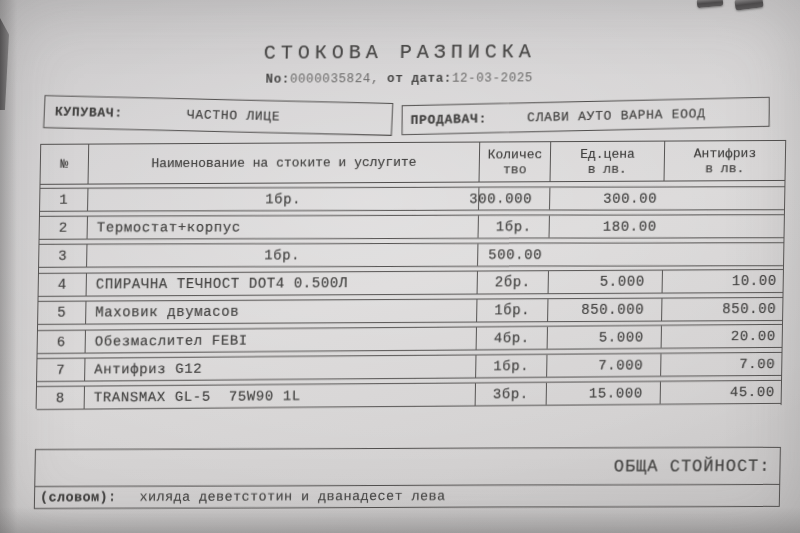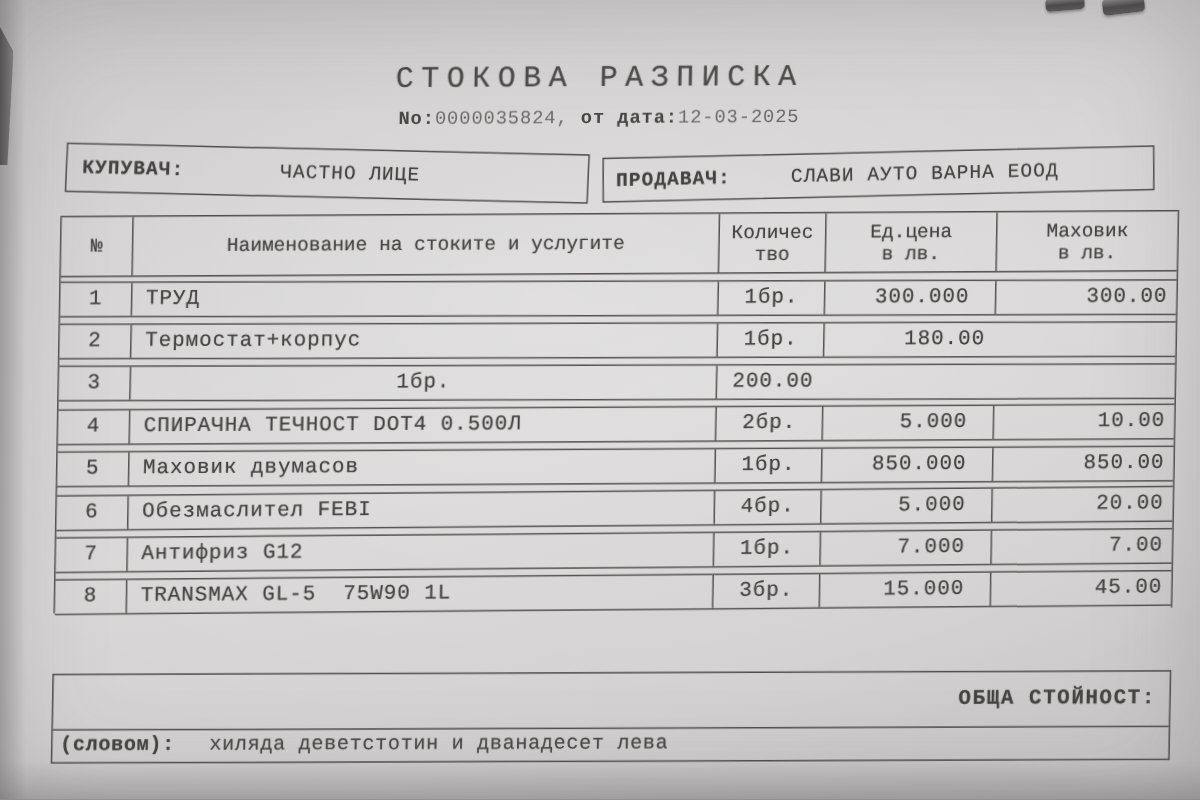--- a/index.html
+++ b/index.html
@@ -94,21 +94,21 @@
   .c-val  { border-left:1.4px solid #555352; justify-content:flex-end; padding-right:6px; }
   .r1,.r2,.r3 { transform:rotate(0.18deg); }
   .r6,.r7,.r8 { transform:rotate(-0.18deg); }
 
   .totalbox {
     position:absolute; left:42px; top:448px; width:746px; box-sizing:border-box;
     border:1.8px solid #504e4d; transform:rotate(0.12deg);
   }
   .total-row { height:36px; display:flex; align-items:stretch; justify-content:flex-end; }
   .total-label {
-    display:flex; align-items:center; font-size:14px; font-weight:bold;
+    display:flex; align-items:center; font-size:17px; font-weight:normal;
     letter-spacing:1px; padding-right:9px; white-space:pre;
   }
   .total-value {
     width:77px; border-left:1.6px solid #555352; display:flex; align-items:center;
     padding-left:7px; font-size:14px; letter-spacing:0.5px; box-sizing:border-box; white-space:pre;
   }
   .words-row {
     height:21px; border-top:1.6px solid #504e4d; display:flex; align-items:center;
     font-size:13.5px; letter-spacing:0.4px; white-space:pre;
   }
@@ -145,42 +145,41 @@
         <div class="th vline">Наименование на стоките и услугите</div>
         <div class="vline">
             <span>Количес</span>
             <span>тво</span>
           </div>
         <div class="vline">
             <span>Ед.цена</span>
             <span>в лв.</span>
           </div>
         <div class="vline">
-            <span>Маховик</span>
+            <span>Антифриз</span>
             <span>в лв.</span>
           </div>
       </div>
 
       <div class="row grid5 r1">
         <div class="c c-num">1</div>
-        <div class="c c-name">ТРУД</div>
         <div class="c c-qty">1бр.</div>
         <div class="c c-price">300.000</div>
         <div class="c c-val">300.00</div>
       </div>
       <div class="row grid5 r2">
         <div class="c c-num">2</div>
         <div class="c c-name">Термостат+корпус</div>
         <div class="c c-qty">1бр.</div>
         <div class="c c-val">180.00</div>
       </div>
       <div class="row grid5 r3">
         <div class="c c-num">3</div>
         <div class="c c-qty">1бр.</div>
-        <div class="c c-val">200.00</div>
+        <div class="c c-val">500.00</div>
       </div>
       <div class="row grid5 r4">
         <div class="c c-num">4</div>
         <div class="c c-name">СПИРАЧНА ТЕЧНОСТ DOT4 0.500Л</div>
         <div class="c c-qty">2бр.</div>
         <div class="c c-price">5.000</div>
         <div class="c c-val">10.00</div>
       </div>
       <div class="row grid5 r5">
         <div class="c c-num">5</div>

